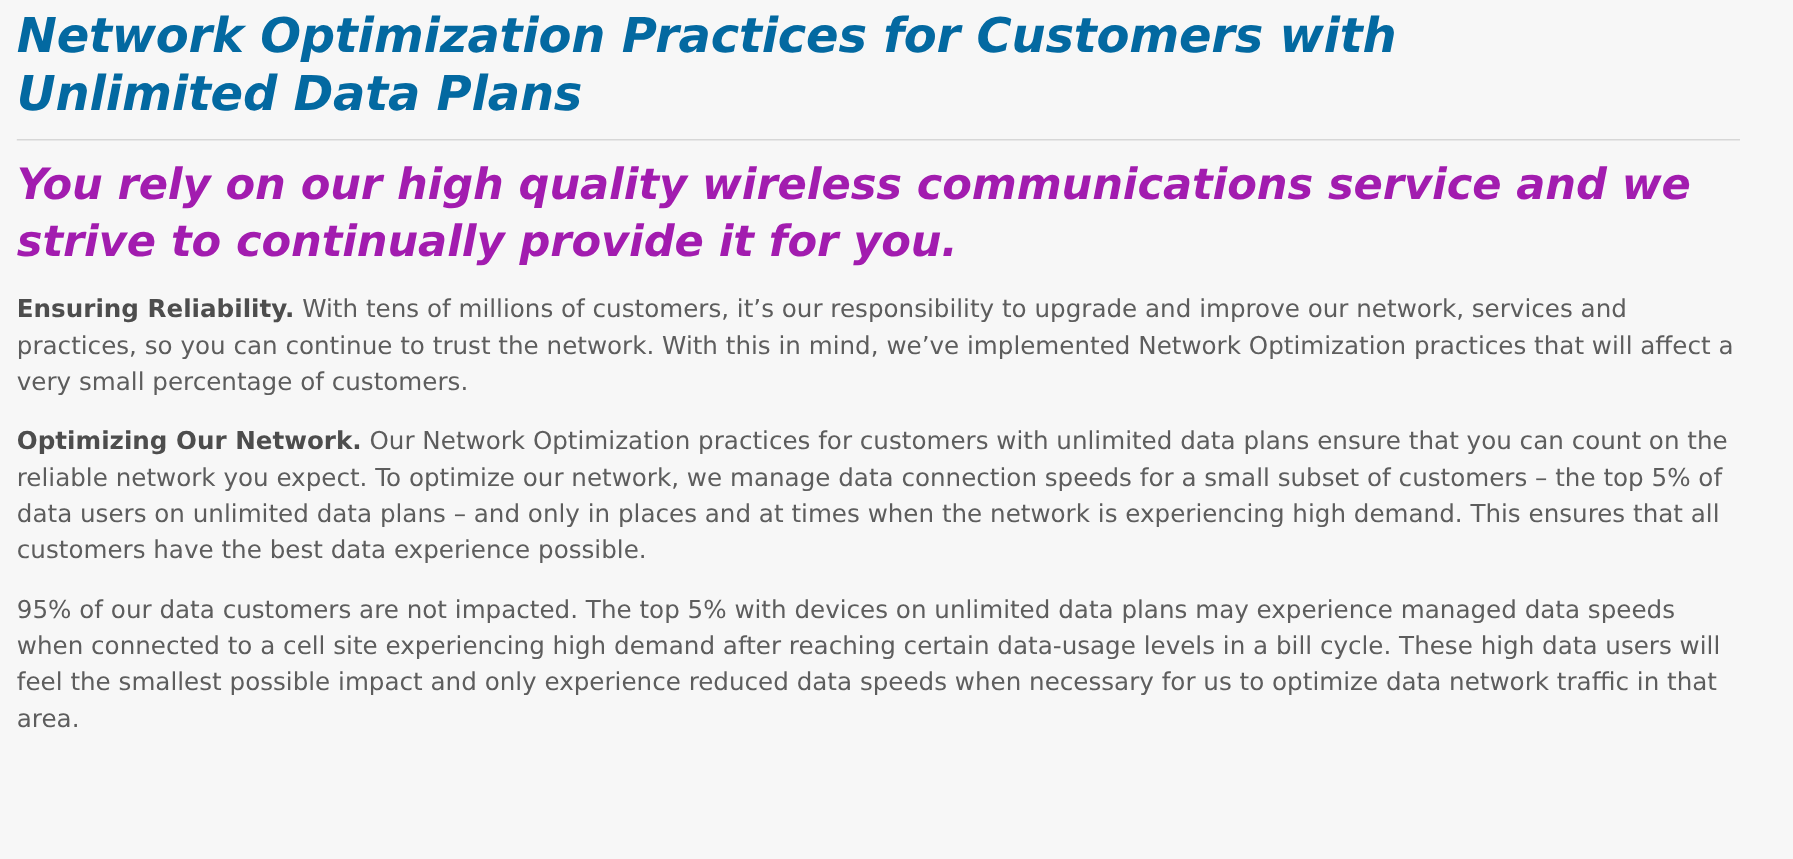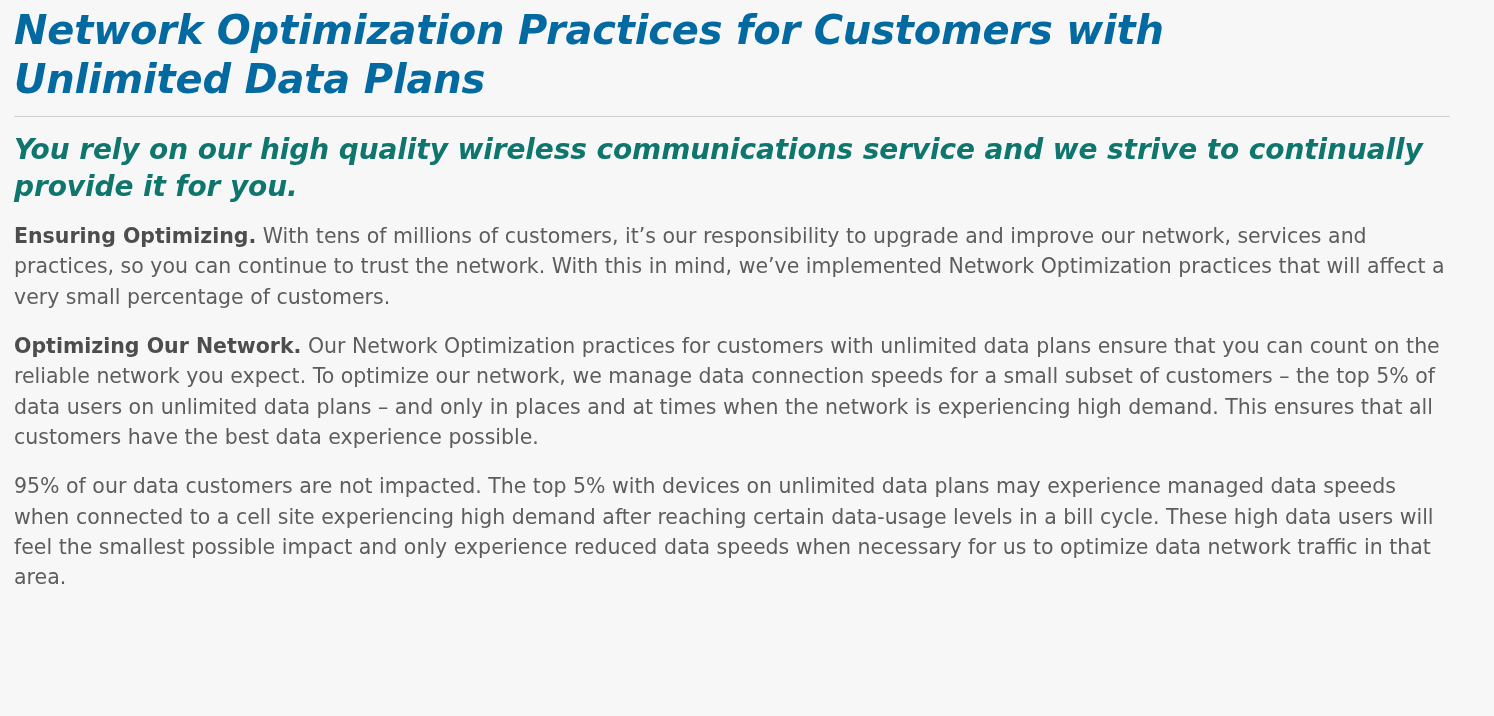--- a/index.html
+++ b/index.html
@@ -31,24 +31,24 @@
   }
   .divider {
     border: 0;
     border-top: 1px solid #cfcfcf;
     margin: 0 0 14px 0;
   }
   .lede {
     font-family: "DejaVu Sans", sans-serif;
     font-style: italic;
     font-weight: bold;
-    font-size: 28px;
+    font-size: 36px;
     line-height: 1.33;
     letter-spacing: -0.1px;
-    color: #0f766e;
+    color: #a21caf;
     margin: 0 0 16px 0;
     max-width: 1420px;
   }
   .para {
     font-size: 20.5px;
     line-height: 1.48;
     color: #5d5d5d;
     margin: 0 0 19px 0;
     max-width: 1450px;
   }
@@ -62,21 +62,21 @@
 
 <div class="page">
 
   <h1 class="doc-title">Network Optimization Practices for Customers with Unlimited Data Plans</h1>
 
   <hr class="divider">
 
   <h2 class="lede">You rely on our high quality wireless communications service and we strive to continually provide it for you.</h2>
 
   <p class="para">
-    <strong>Ensuring Optimizing.</strong><span> With tens of millions of customers, it’s our responsibility to upgrade and improve our network, services and practices, so you can continue to trust the network. With this in mind, we’ve implemented Network Optimization practices that will affect a very small percentage of customers.</span>
+    <strong>Ensuring Reliability.</strong><span> With tens of millions of customers, it’s our responsibility to upgrade and improve our network, services and practices, so you can continue to trust the network. With this in mind, we’ve implemented Network Optimization practices that will affect a very small percentage of customers.</span>
   </p>
 
   <p class="para">
     <strong>Optimizing Our Network.</strong><span> Our Network Optimization practices for customers with unlimited data plans ensure that you can count on the reliable network you expect. To optimize our network, we manage data connection speeds for a small subset of customers – the top 5% of data users on unlimited data plans – and only in places and at times when the network is experiencing high demand. This ensures that all customers have the best data experience possible.</span>
   </p>
 
   <p class="para">
     <span>95% of our data customers are not impacted. The top 5% with devices on unlimited data plans may experience managed data speeds when connected to a cell site experiencing high demand after reaching certain data-usage levels in a bill cycle. These high data users will feel the smallest possible impact and only experience reduced data speeds when necessary for us to optimize data network traffic in that area.</span>
   </p>
 

